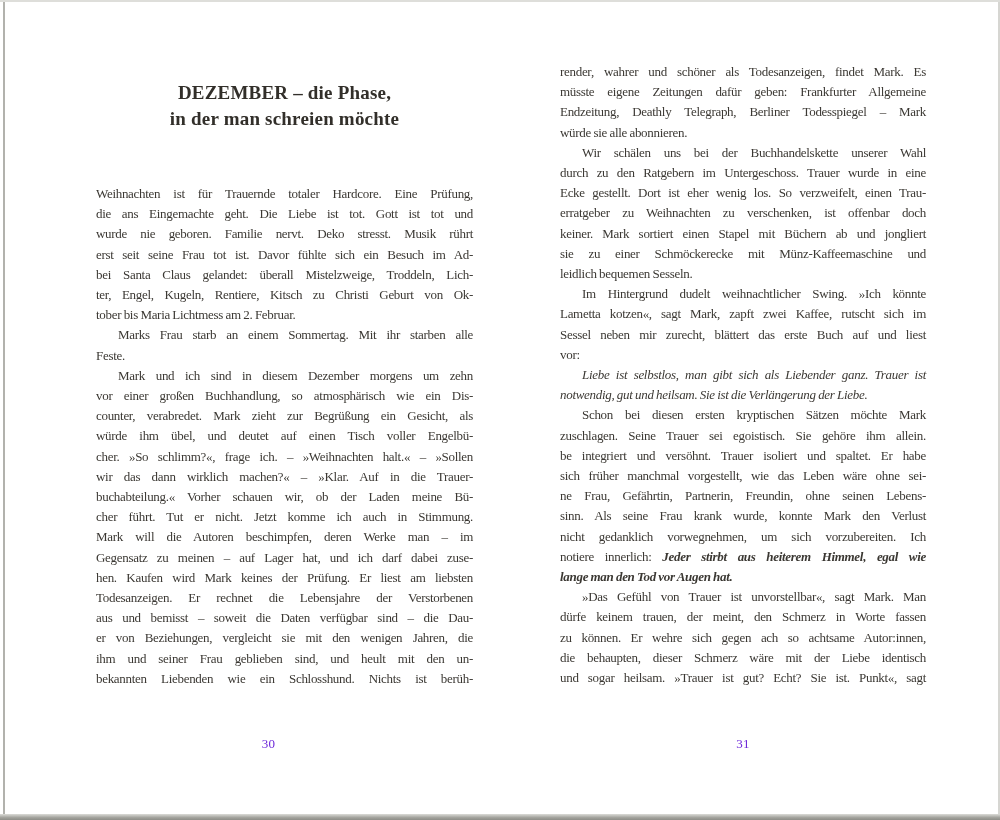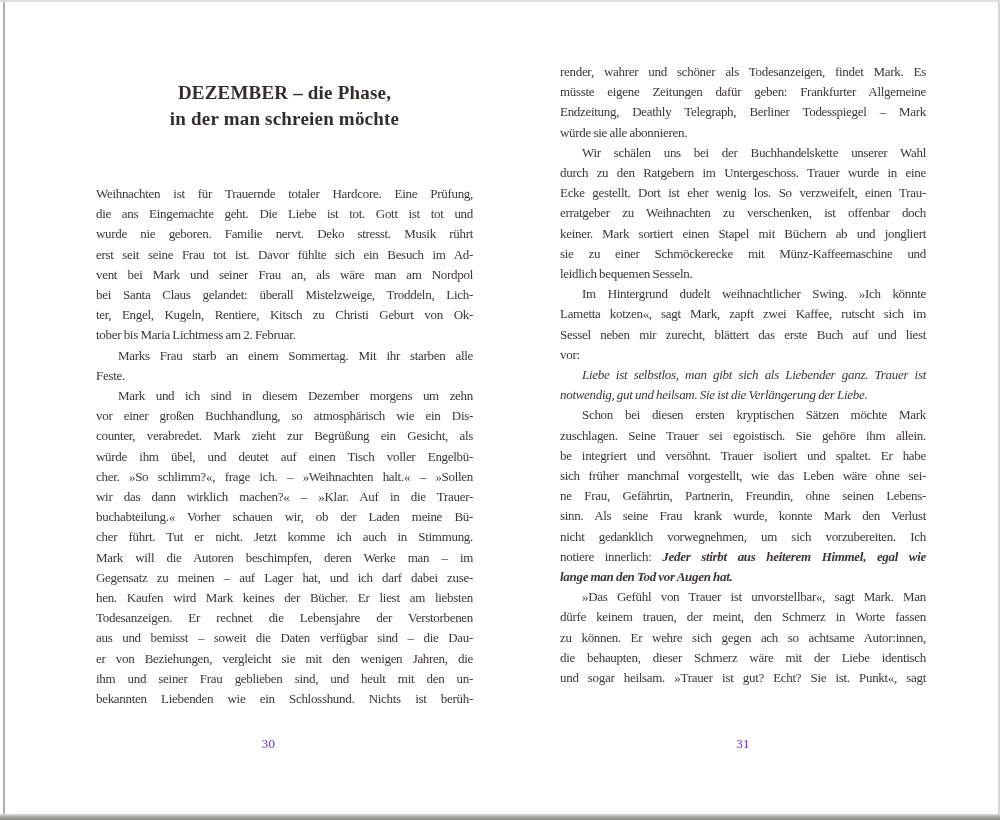--- a/index.html
+++ b/index.html
@@ -54,41 +54,40 @@
   <div class="heading">
     <div>DEZEMBER – die Phase,</div>
     <div>in der man schreien möchte</div>
   </div>
   <div class="body-block">
       <div class="para">
         <div class="line"><span class="s-n">Weihnachten ist für Trauernde totaler Hardcore. Eine Prüfung,</span></div>
         <div class="line"><span class="s-n">die ans Eingemachte geht. Die Liebe ist tot. Gott ist tot und</span></div>
         <div class="line"><span class="s-n">wurde nie geboren. Familie nervt. Deko stresst. Musik rührt</span></div>
         <div class="line"><span class="s-n">erst seit seine Frau tot ist. Davor fühlte sich ein Besuch im Ad-</span></div>
-        <div class="line"><span class="s-n">vent bei Mark und seiner Frau an, als wäre man am Nordpol</span></div>
         <div class="line"><span class="s-n">bei Santa Claus gelandet: überall Mistelzweige, Troddeln, Lich-</span></div>
         <div class="line"><span class="s-n">ter, Engel, Kugeln, Rentiere, Kitsch zu Christi Geburt von Ok-</span></div>
         <div class="line last"><span class="s-n">tober bis Maria Lichtmess am 2. Februar.</span></div>
       </div>
       <div class="para indent">
         <div class="line"><span class="s-n">Marks Frau starb an einem Sommertag. Mit ihr starben alle</span></div>
         <div class="line last"><span class="s-n">Feste.</span></div>
       </div>
       <div class="para indent">
         <div class="line"><span class="s-n">Mark und ich sind in diesem Dezember morgens um zehn</span></div>
         <div class="line"><span class="s-n">vor einer großen Buchhandlung, so atmosphärisch wie ein Dis-</span></div>
         <div class="line"><span class="s-n">counter, verabredet. Mark zieht zur Begrüßung ein Gesicht, als</span></div>
         <div class="line"><span class="s-n">würde ihm übel, und deutet auf einen Tisch voller Engelbü-</span></div>
         <div class="line"><span class="s-n">cher. »So schlimm?«, frage ich. – »Weihnachten halt.« – »Sollen</span></div>
         <div class="line"><span class="s-n">wir das dann wirklich machen?« – »Klar. Auf in die Trauer-</span></div>
         <div class="line"><span class="s-n">buchabteilung.« Vorher schauen wir, ob der Laden meine Bü-</span></div>
         <div class="line"><span class="s-n">cher führt. Tut er nicht. Jetzt komme ich auch in Stimmung.</span></div>
         <div class="line"><span class="s-n">Mark will die Autoren beschimpfen, deren Werke man – im</span></div>
         <div class="line"><span class="s-n">Gegensatz zu meinen – auf Lager hat, und ich darf dabei zuse-</span></div>
-        <div class="line"><span class="s-n">hen. Kaufen wird Mark keines der Bücher. Er liest am liebsten</span></div>
+        <div class="line"><span class="s-n">hen. Kaufen wird Mark keines der Prüfung. Er liest am liebsten</span></div>
         <div class="line"><span class="s-n">Todesanzeigen. Er rechnet die Lebensjahre der Verstorbenen</span></div>
         <div class="line"><span class="s-n">aus und bemisst – soweit die Daten verfügbar sind – die Dau-</span></div>
         <div class="line"><span class="s-n">er von Beziehungen, vergleicht sie mit den wenigen Jahren, die</span></div>
         <div class="line"><span class="s-n">ihm und seiner Frau geblieben sind, und heult mit den un-</span></div>
         <div class="line"><span class="s-n">bekannten Liebenden wie ein Schlosshund. Nichts ist berüh-</span></div>
       </div>
     </div>
 </div>
 
 <div class="col col-right">

